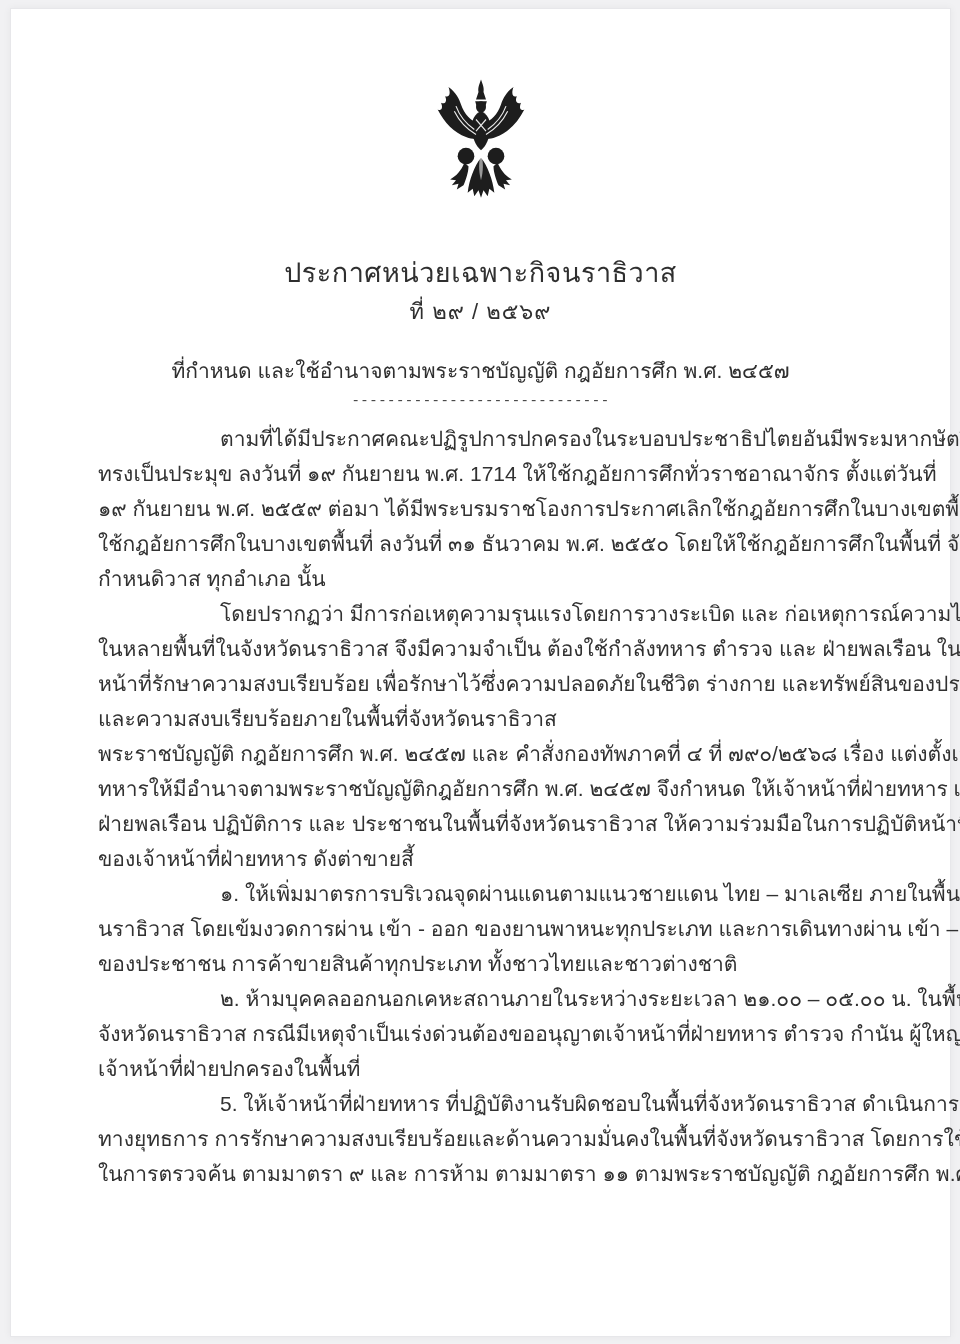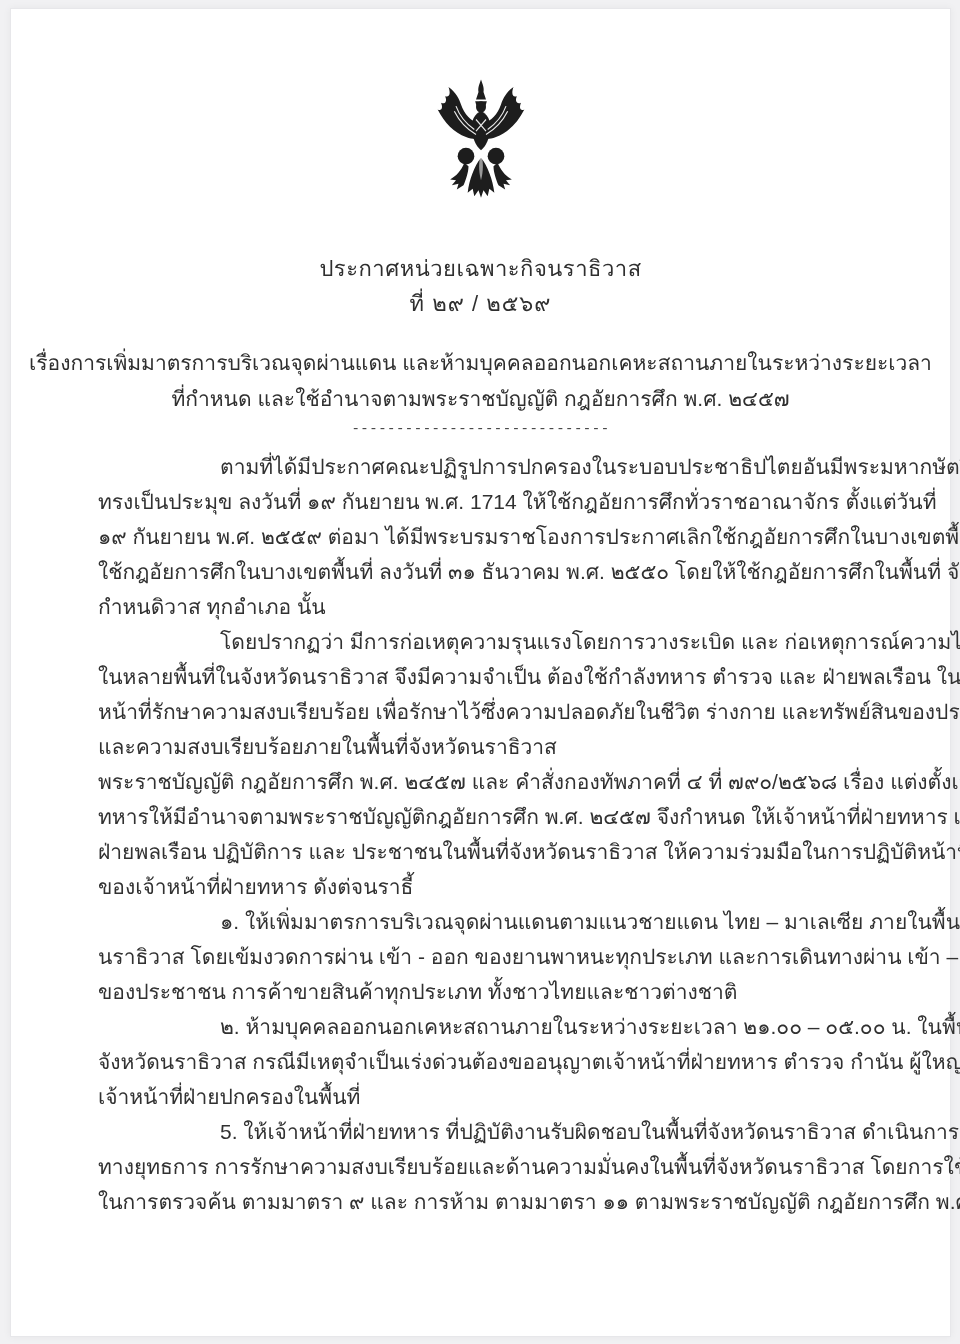--- a/index.html
+++ b/index.html
@@ -25,21 +25,21 @@
   .emblem-wrap {
     margin: 62px auto 0 auto;
     width: 100px;
     height: 142px;
     text-align: center;
   }
   .emblem-wrap svg { display: block; margin: 0 auto; }
   .heading1 {
     margin-top: 38px;
     text-align: center;
-    font-size: 22px;
+    font-size: 27px;
     color: #2f2f2f;
     letter-spacing: 0.5px;
   }
   .heading2 {
     text-align: center;
     font-size: 22px;
     color: #2f2f2f;
     letter-spacing: 1px;
   }
   .subject {
@@ -105,42 +105,41 @@
         <path d="M52 60 C42 53 34 43 30 32"></path>
         <path d="M54 48 L66 62 M66 48 L54 62"></path>
       </g>
     </svg>
   </div>
 
   <div class="heading1">ประกาศหน่วยเฉพาะกิจนราธิวาส</div>
   <div class="heading2">ที่ ๒๙ / ๒๕๖๙</div>
 
   <div class="subject">
-    <div class="line-c">เรื่องการเพิ่มมาตรการบริเวณจุดผ่านแดน และห้ามบุคคลออกนอกเคหะสถานภายในระหว่างระยะเวลา</div>
     <div class="line-c">ที่กำหนด และใช้อำนาจตามพระราชบัญญัติ กฎอัยการศึก พ.ศ. ๒๔๕๗</div>
   </div>
 
   <div class="divider">-----------------------------</div>
 
   <div class="content">
     <div class="line first">ตามที่ได้มีประกาศคณะปฏิรูปการปกครองในระบอบประชาธิปไตยอันมีพระมหากษัตริย์</div>
     <div class="line">ทรงเป็นประมุข ลงวันที่ ๑๙ กันยายน พ.ศ. 1714 ให้ใช้กฎอัยการศึกทั่วราชอาณาจักร ตั้งแต่วันที่</div>
     <div class="line">๑๙ กันยายน พ.ศ. ๒๕๕๙ ต่อมา ได้มีพระบรมราชโองการประกาศเลิกใช้กฎอัยการศึกในบางเขตพื้นที่ และให้</div>
     <div class="line">ใช้กฎอัยการศึกในบางเขตพื้นที่ ลงวันที่ ๓๑ ธันวาคม พ.ศ. ๒๕๕๐ โดยให้ใช้กฎอัยการศึกในพื้นที่ จังหวัด</div>
     <div class="line">กำหนดิวาส  ทุกอำเภอ นั้น</div>
 
     <div class="line first">โดยปรากฏว่า มีการก่อเหตุความรุนแรงโดยการวางระเบิด และ ก่อเหตุการณ์ความไม่สงบ</div>
     <div class="line">ในหลายพื้นที่ในจังหวัดนราธิวาส จึงมีความจำเป็น ต้องใช้กำลังทหาร ตำรวจ และ ฝ่ายพลเรือน ในการปฏิบัติ</div>
     <div class="line">หน้าที่รักษาความสงบเรียบร้อย เพื่อรักษาไว้ซึ่งความปลอดภัยในชีวิต ร่างกาย และทรัพย์สินของประชาชน</div>
     <div class="line">และความสงบเรียบร้อยภายในพื้นที่จังหวัดนราธิวาส</div>
 
     <div class="line">พระราชบัญญัติ กฎอัยการศึก พ.ศ. ๒๔๕๗ และ คำสั่งกองทัพภาคที่ ๔ ที่ ๗๙๐/๒๕๖๘ เรื่อง แต่งตั้งเจ้าหน้าที่</div>
     <div class="line">ทหารให้มีอำนาจตามพระราชบัญญัติกฎอัยการศึก พ.ศ. ๒๔๕๗  จึงกำหนด ให้เจ้าหน้าที่ฝ่ายทหาร เจ้าหน้าที่</div>
     <div class="line">ฝ่ายพลเรือน ปฏิบัติการ และ ประชาชนในพื้นที่จังหวัดนราธิวาส ให้ความร่วมมือในการปฏิบัติหน้าที่</div>
-    <div class="line">ของเจ้าหน้าที่ฝ่ายทหาร ดังต่จนราธี้</div>
+    <div class="line">ของเจ้าหน้าที่ฝ่ายทหาร ดังต่าขายสี้</div>
 
     <div class="line first">๑. ให้เพิ่มมาตรการบริเวณจุดผ่านแดนตามแนวชายแดน ไทย – มาเลเซีย ภายในพื้นที่จังหวัด</div>
     <div class="line">นราธิวาส โดยเข้มงวดการผ่าน เข้า - ออก ของยานพาหนะทุกประเภท และการเดินทางผ่าน เข้า – ออก</div>
     <div class="line">ของประชาชน การค้าขายสินค้าทุกประเภท ทั้งชาวไทยและชาวต่างชาติ</div>
 
     <div class="line first">๒. ห้ามบุคคลออกนอกเคหะสถานภายในระหว่างระยะเวลา ๒๑.๐๐ – ๐๕.๐๐ น. ในพื้นที่</div>
     <div class="line">จังหวัดนราธิวาส กรณีมีเหตุจำเป็นเร่งด่วนต้องขออนุญาตเจ้าหน้าที่ฝ่ายทหาร ตำรวจ กำนัน ผู้ใหญ่บ้าน หรือ</div>
     <div class="line">เจ้าหน้าที่ฝ่ายปกครองในพื้นที่</div>
 
     <div class="line first">5. ให้เจ้าหน้าที่ฝ่ายทหาร ที่ปฏิบัติงานรับผิดชอบในพื้นที่จังหวัดนราธิวาส ดำเนินการ</div>

